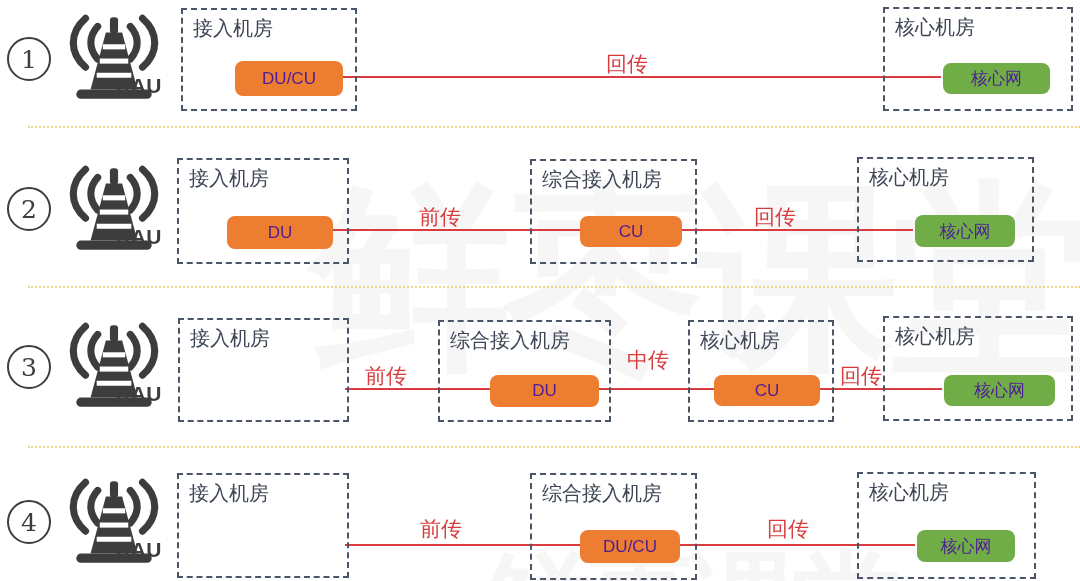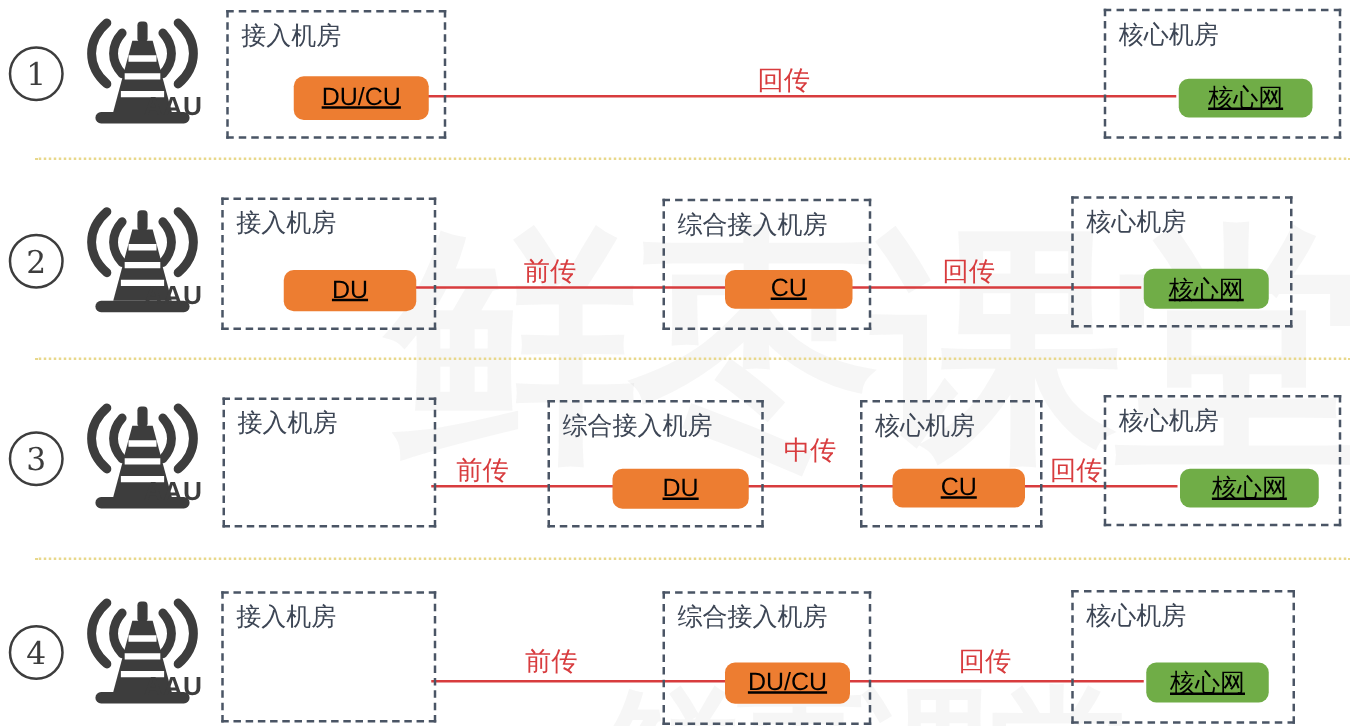--- a/index.html
+++ b/index.html
@@ -21,22 +21,22 @@
   }
   .aau{position:absolute;width:112px;height:102px;z-index:3;}
   .aau svg{position:absolute;left:0;top:0;}
   .aau-label{
     position:absolute;left:57px;top:68px;font-weight:700;font-size:21px;
     color:var(--icon,#3D3D3D);letter-spacing:0.5px;
   }
   .room{position:absolute;border:2px dashed var(--room_border,#4A5565);z-index:2;}
   .room-label{position:absolute;top:5px;left:10px;font-size:20px;color:var(--room_label,#3D4655);white-space:nowrap;}
   .node{
-    position:absolute;border-radius:8px;color:#000000;font-size:20px;z-index:4;
-    display:flex;align-items:center;justify-content:center;white-space:nowrap;text-decoration:underline;
+    position:absolute;border-radius:8px;color:#4c1d95;font-size:17px;z-index:4;
+    display:flex;align-items:center;justify-content:center;white-space:nowrap;
   }
   .node.orange{background:var(--orange,#ED7D31);}
   .node.green{background:var(--green,#70AD47);}
   .link-line{position:absolute;height:2px;background:var(--red,#D83C3E);z-index:1;}
   .link-label{
     position:absolute;width:80px;text-align:center;font-size:21px;
     color:var(--red,#D83C3E);z-index:3;white-space:nowrap;
   }
   .divider{position:absolute;left:28px;width:1052px;border-top:2px dotted var(--divider,#E8D88C);z-index:1;}
 </style>

